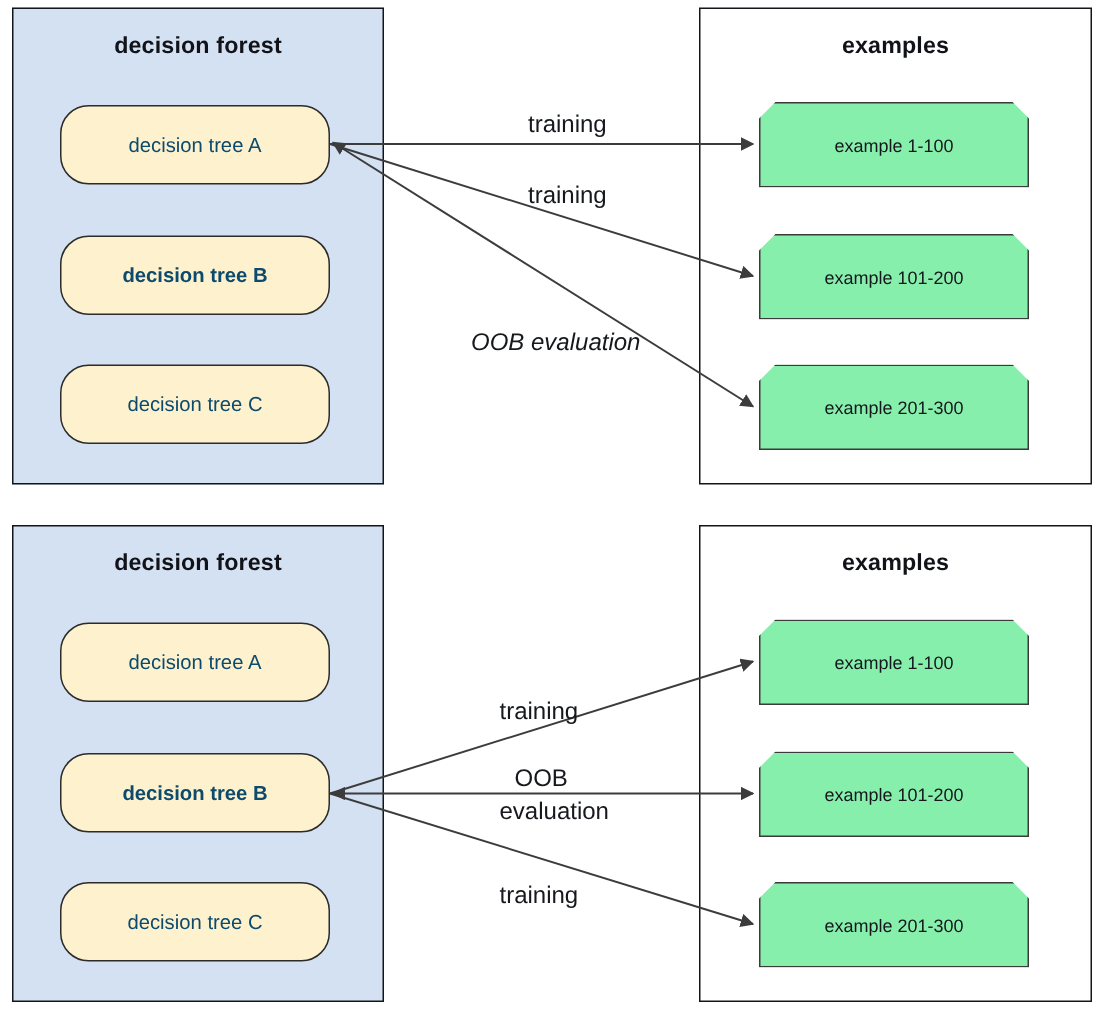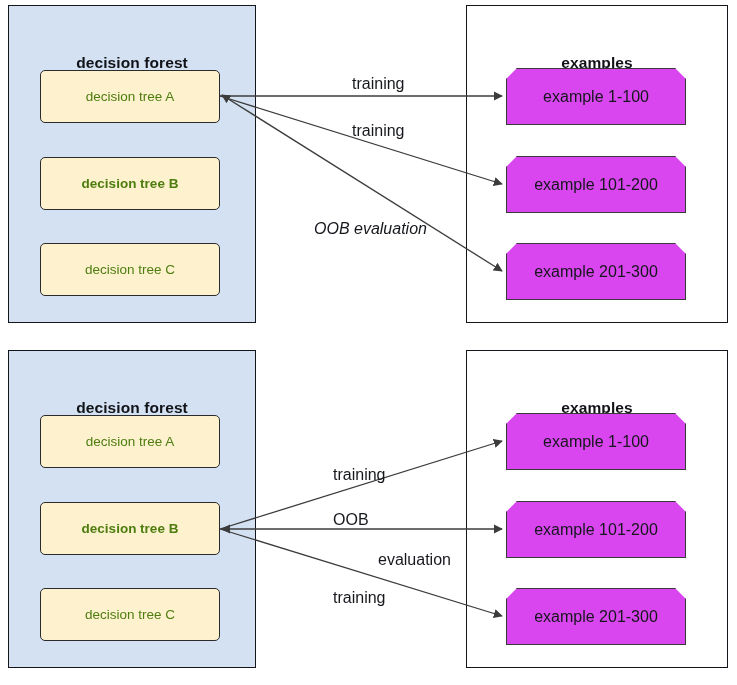--- a/index.html
+++ b/index.html
@@ -14,40 +14,40 @@
   .forest-box{
     position:absolute;left:8px;top:5px;width:248px;height:318px;
     background:#d4e1f2;border:1.6px solid #13151a;box-sizing:border-box;
   }
   .examples-box{
     position:absolute;left:466px;top:5px;width:262px;height:318px;
     background:#ffffff;border:1.6px solid #13151a;box-sizing:border-box;
   }
   .panel-title{
     position:absolute;width:100%;top:16px;left:0;text-align:center;
-    font-size:15.5px;font-weight:bold;color:#111318;letter-spacing:.1px;margin-top:32px;
+    font-size:15.5px;font-weight:bold;color:#111318;letter-spacing:.1px;
   }
 
   .tree-node{
     position:absolute;left:40px;width:180px;height:53px;
-    background:#fdf2cd;border:1.5px solid #2b2b2b;border-radius:5px;
+    background:#fdf2cd;border:1.5px solid #2b2b2b;border-radius:19px;
     box-sizing:border-box;display:flex;align-items:center;justify-content:center;
-    font-size:13.5px;color:#4d7c0f;
+    font-size:13.5px;color:#0c4a6e;
   }
   .tree-a{top:70px;}
   .tree-b{top:157px;font-weight:bold;}
   .tree-c{top:243px;}
 
   .example-node{
     position:absolute;left:506px;width:180px;height:57px;
-    background:#d946ef;
+    background:#86efac;
     border:1.5px solid #3a3a3a;
     box-sizing:border-box;
     display:flex;align-items:center;justify-content:center;
-    font-size:16px;color:#15171c;
+    font-size:12px;color:#15171c;
     clip-path:polygon(0 11px, 11px 0, calc(100% - 11px) 0, 100% 11px, 100% 100%, 0 100%);
   }
   .ex-1{top:68px;}
   .ex-2{top:156px;}
   .ex-3{top:243px;}
 
   .edge-layer{position:absolute;left:0;top:0;width:737px;height:340px;
               pointer-events:none;overflow:visible;}
 
   .edge-label{
@@ -151,16 +151,16 @@
     </defs>
 
     <line x1="220" y1="184" x2="502" y2="96" stroke="#3c3c3c" stroke-width="1.3" marker-end="url(#ah2b)"></line>
 
     <line x1="222" y1="184" x2="502" y2="184" stroke="#3c3c3c" stroke-width="1.3" marker-start="url(#ah2)" marker-end="url(#ah2b)"></line>
 
     <line x1="220" y1="184" x2="502" y2="271" stroke="#3c3c3c" stroke-width="1.3" marker-end="url(#ah2b)"></line>
   </svg>
 
   <div class="edge-label" style="left:333px;top:122px;">training</div>
-  <div class="edge-label" style="left:333px;top:167px;">OOB</div>
-  <div class="edge-label" style="left:333px;top:207px;margin-left:45px;">evaluation</div>
+  <div class="edge-label" style="left:343px;top:167px;">OOB</div>
+  <div class="edge-label" style="left:333px;top:189px;">evaluation</div>
   <div class="edge-label" style="left:333px;top:245px;">training</div>
 </div>
 
 </body></html>

